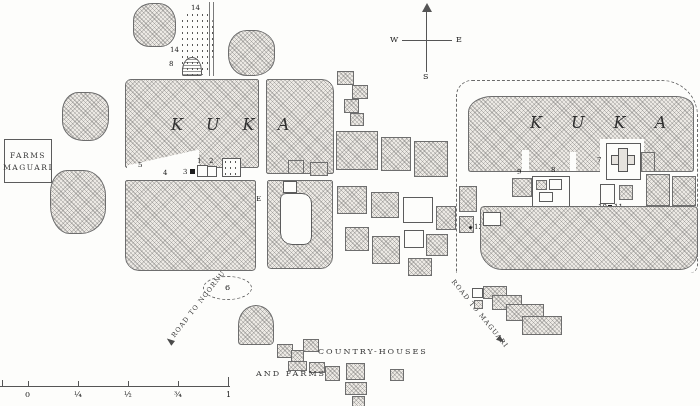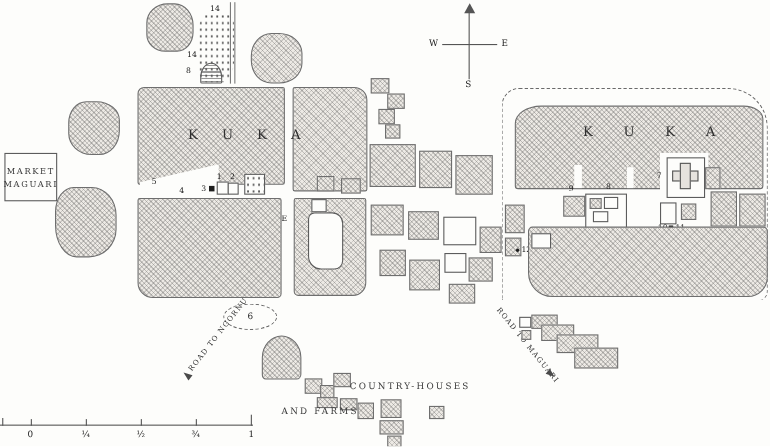--- a/index.html
+++ b/index.html
@@ -7,21 +7,21 @@
           font-family:"DejaVu Serif", serif;color:#3a3a3a;}
   .abs{position:absolute;}
   .hatch{background-color:#ece9e4;
     background-image:repeating-linear-gradient(45deg, rgba(70,70,70,.28) 0 1px, transparent 1px 3px),
                      repeating-linear-gradient(-45deg, rgba(70,70,70,.20) 0 1px, transparent 1px 3px);
     border:1px solid #6e6e6e;}
   .whitebox{background:#fdfdfb;border:1px solid #5c5c5c;}
   .stipple{background-image:radial-gradient(rgba(60,60,60,.85) 0.7px, transparent 1px);
            background-size:5px 6px;}
   .stripes{background-image:repeating-linear-gradient(0deg, rgba(70,70,70,.55) 0 1px, transparent 1px 3px);}
-  .lbl{font-size:12px;letter-spacing:6px;white-space:nowrap;color:#2f2f2f;}
+  .lbl{font-size:16px;letter-spacing:6px;white-space:nowrap;color:#2f2f2f;font-style:italic;}
   .marker{font-size:7px;letter-spacing:0;color:#222;line-height:1;}
   .small{font-size:8px;letter-spacing:2px;white-space:nowrap;}
   .tiny{font-size:6.5px;letter-spacing:1.2px;white-space:nowrap;color:#333;}
   .blkline{background:#555;}
   .blacksq{background:#1e1e1e;}
   .dashedbox{border:1px dashed #6a6a6a;background:transparent;}
   sup.sc{font-size:7px;vertical-align:super;}
 </style>
 </head>
 <body>
@@ -38,21 +38,21 @@
   <div class="abs hatch" style="left:228px;top:30px;width:45px;height:44px;border-radius:40% 45% 45% 40%/45% 40% 40% 45%;"></div>
 
   <div class="abs blkline" style="left:426px;top:10px;width:1px;height:62px;"></div>
   <div class="abs" style="left:422px;top:3px;width:0;height:0;border-left:5px solid transparent;border-right:5px solid transparent;border-bottom:9px solid #555;"></div>
   <div class="abs blkline" style="left:402px;top:40px;width:50px;height:1px;"></div>
   <span class="abs marker" style="left:390px;top:36px;font-size:8px;">W</span>
   <span class="abs marker" style="left:456px;top:36px;font-size:8px;">E</span>
   <span class="abs marker" style="left:423px;top:73px;font-size:8px;">S</span>
 
   <div class="abs whitebox" style="left:4px;top:139px;width:46px;height:42px;display:flex;flex-direction:column;align-items:center;justify-content:center;">
-    <span class="small" style="font-size:7.5px;letter-spacing:1.5px;">MARKET</span>
+    <span class="small" style="font-size:7.5px;letter-spacing:1.5px;">FARMS</span>
     <span class="small" style="font-size:7.5px;letter-spacing:1.5px;margin-top:3px;">MAGUARI</span>
   </div>
   <div class="abs hatch" style="left:62px;top:92px;width:45px;height:47px;border-radius:35% 45% 40% 45%/40% 35% 45% 40%;"></div>
   <div class="abs hatch" style="left:50px;top:170px;width:54px;height:62px;border-radius:30% 40% 45% 35%/35% 40% 40% 45%;"></div>
 
   <div class="abs hatch" style="left:125px;top:79px;width:132px;height:87px;border-radius:6px 2px 2px 2px;"></div>
   <div class="abs hatch" style="left:266px;top:79px;width:66px;height:93px;border-radius:2px 12px 2px 2px;"></div>
   <div class="abs hatch" style="left:125px;top:180px;width:129px;height:89px;border-radius:2px 2px 4px 14px;"></div>
   <div class="abs hatch" style="left:267px;top:180px;width:64px;height:87px;border-radius:2px 2px 12px 4px;"></div>
 

